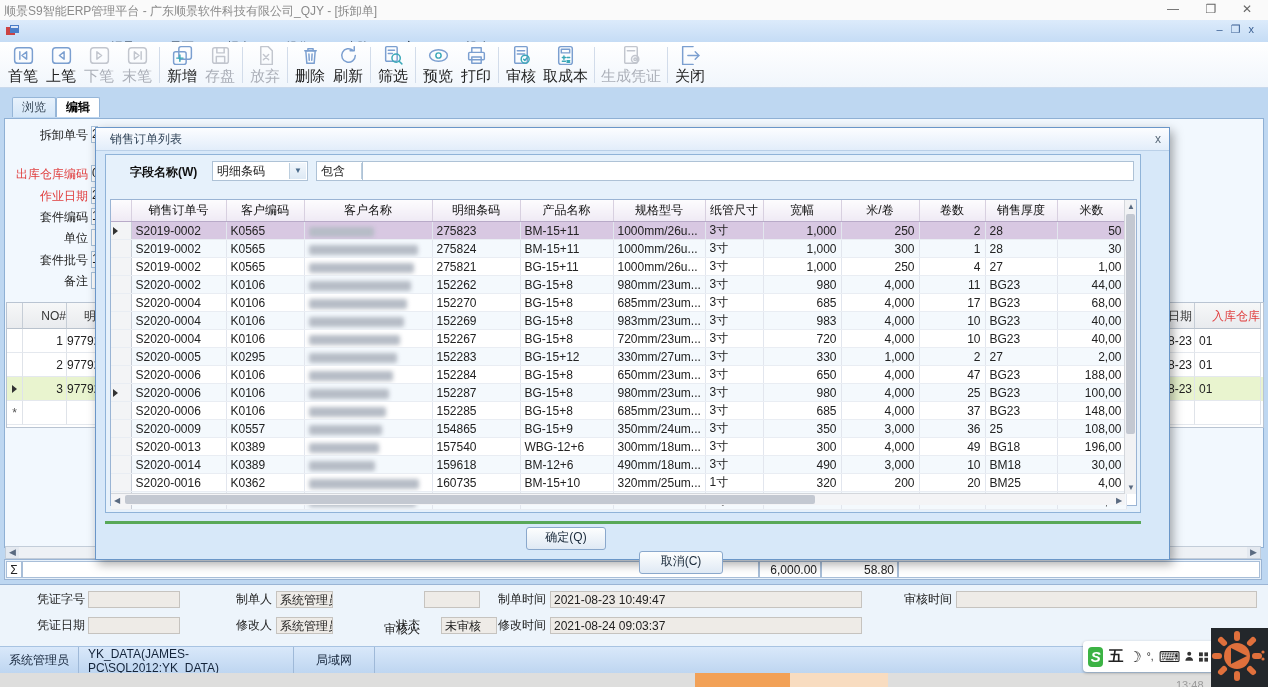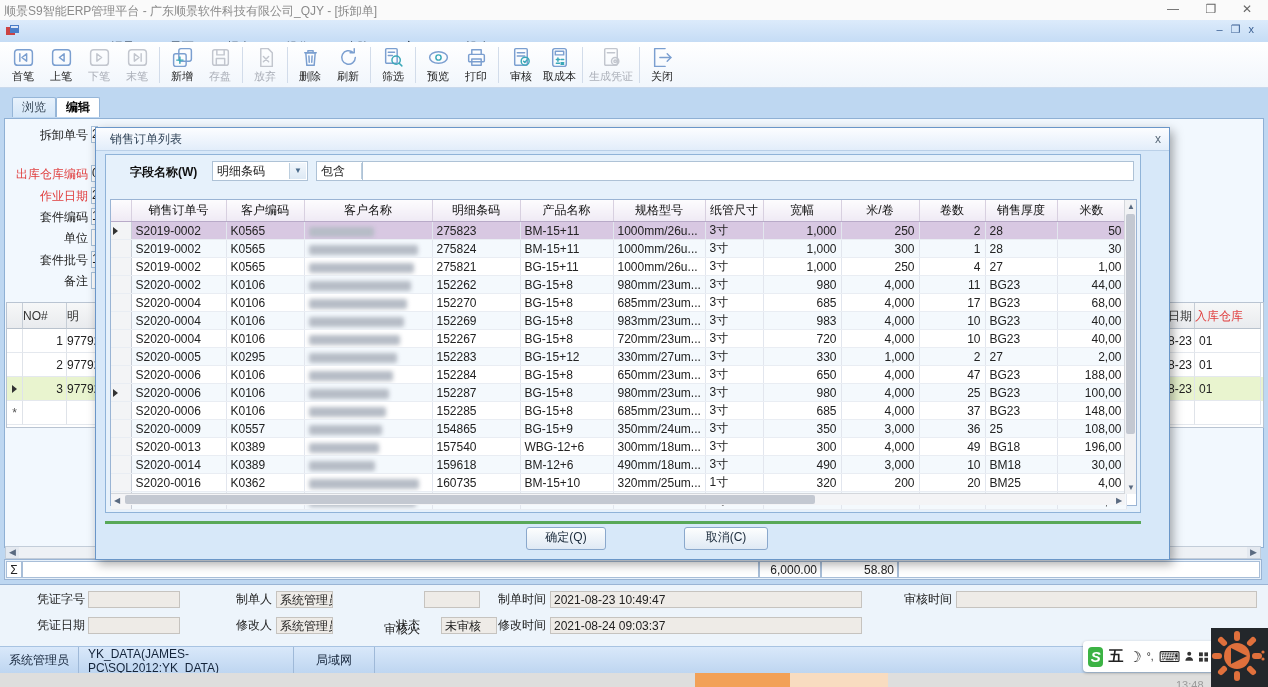--- a/index.html
+++ b/index.html
@@ -11,39 +11,39 @@
   #titlebar .t{position:absolute;left:4px;top:3px;font-size:12px;}
   .winctl{position:absolute;top:1px;width:30px;height:17px;text-align:center;color:#666;font-size:12px;line-height:17px;}
   
   #menubar{left:0;top:20px;width:1268px;height:22px;background:linear-gradient(#dcebfb,#c5dcf5);border-bottom:1px solid #b3cdeb;}
   .menu-item{display:inline-block;padding:19px 9px;color:#1c2a3a;}
   #appicon{position:absolute;left:6px;top:5px;width:13px;height:12px;}
   #mdictl{position:absolute;right:6px;top:3px;color:#3a5f92;font-size:11px;letter-spacing:8px;}
   
   #toolbar{left:0;top:42px;width:1268px;height:46px;background:linear-gradient(#ffffff,#f1f6fc);border-bottom:1px solid #c9d9ec;display:flex;align-items:center;padding-left:4px;box-sizing:border-box;}
   .tbtn{display:flex;flex-direction:column;align-items:center;justify-content:center;min-width:32px;padding:1px 3px;color:#222;}
-  .tbtn span{font-size:11px;margin-top:0px;white-space:nowrap;}
+  .tbtn span{font-size:15px;margin-top:0px;white-space:nowrap;}
   .tbtn.disabled{color:#abafb8;}
   .tsep{width:1px;height:36px;background:#d2dcea;margin:0 3px;}
   .ticon{width:23px;height:23px;}
   .ticon *{fill:none;stroke:#7b9fd0;stroke-width:1.4;stroke-linejoin:round;stroke-linecap:round;}
   .ticon .ac{stroke:#3aa8b8;}
   .tbtn.disabled .ticon *{stroke:#c2c6ce;}
   
   #workspace{left:0;top:88px;width:1268px;height:558px;background:#bed7f1;}
   #mainpanel{left:4px;top:30px;width:1258px;height:428px;background:#f2f8fe;border:1px solid #8fb0d4;}
   .tab{position:absolute;top:9px;height:19px;line-height:19px;padding:0 9px;border:1px solid #96b6d8;border-bottom:none;border-radius:2px 2px 0 0;}
   .tab.inactive{background:linear-gradient(#e8f2fc,#d3e6f8);color:#3a4a5a;}
   .tab.active{background:#fff;font-weight:bold;color:#000;}
   .fldlabel{position:absolute;width:86px;text-align:right;color:#222;}
   .fldlabel.req{color:#e03c3c;}
   .fldsliver{position:absolute;width:6px;height:15px;background:#fff;border:1px solid #aac2da;border-right:none;overflow:hidden;font-size:12px;line-height:15px;}
   
   .bggrid{position:absolute;background:#fff;border:1px solid #b9c4d2;}
-  .bgh{background:linear-gradient(#f6f7f8,#e9ebee);border-right:1px solid #c6cdd6;border-bottom:1px solid #b9c2cd;box-sizing:border-box;overflow:hidden;text-align:left;color:#333;}
+  .bgh{background:linear-gradient(#f6f7f8,#e9ebee);border-right:1px solid #c6cdd6;border-bottom:1px solid #b9c2cd;box-sizing:border-box;overflow:hidden;text-align:right;color:#333;}
   .bgc{border-right:1px solid #dfe3e9;border-bottom:1px solid #e4e8ee;box-sizing:border-box;overflow:hidden;white-space:nowrap;}
   .rowgreen{background:#e9f4cf;}
   .ptr{width:0;height:0;border-left:5px solid #333;border-top:4px solid transparent;border-bottom:4px solid transparent;display:inline-block;}
   
   #bghscroll{left:5px;top:458px;width:1256px;height:13px;background:#eef1f5;border:1px solid #c3cdd9;box-sizing:border-box;}
   .sbarrow{position:absolute;top:0;width:13px;height:11px;text-align:center;font-size:9px;line-height:11px;color:#5a6a80;background:#e4e9f0;}
   
   #sumrow{left:4px;top:471px;width:1258px;height:21px;background:#e8f1fa;border:1px solid #9ab4d4;box-sizing:border-box;}
   .sumcell{position:absolute;top:1px;height:17px;background:#fff;border:1px solid #a8bed8;line-height:17px;padding:0 3px;box-sizing:border-box;}
   .sumval{text-align:right;}
@@ -687,21 +687,21 @@
         </div>
         <div id="mhscroll">
           <span class="scrgl" style="left:0;top:1px;">◀</span>
           <span class="scrgl" style="right:0;top:1px;">▶</span>
           <span class="thumbh" style="width:690px;"></span>
         </div>
       </div>
     </div>
     <div class="abs" id="greenline"></div>
     <div class="mbtn" style="left:430px;width:78px;">确定(Q)</div>
-    <div class="mbtn" style="left:588px;width:82px;">取消(C)</div>
+    <div class="mbtn" style="left:543px;width:82px;margin-top:24px;">取消(C)</div>
   </div>
 
   <div class="abs" id="statusbar">
       <div class="sseg" style="width: 79px; justify-content: flex-start; padding-left: 9px;">系统管理员</div>
       <div class="sseg" style="width: 215px; justify-content: flex-start; padding-left: 9px;">YK_DATA(JAMES-PC\SQL2012:YK_DATA)</div>
       <div class="sseg" style="width: 81px; justify-content: center;">局域网</div>
       <div class="sseg" style="flex: 1 1 0%;"></div>
     </div>
   <div class="abs" id="taskbar">
     <div class="abs" style="left:695px;top:0;width:95px;height:14px;background:#f2a157;"></div>

